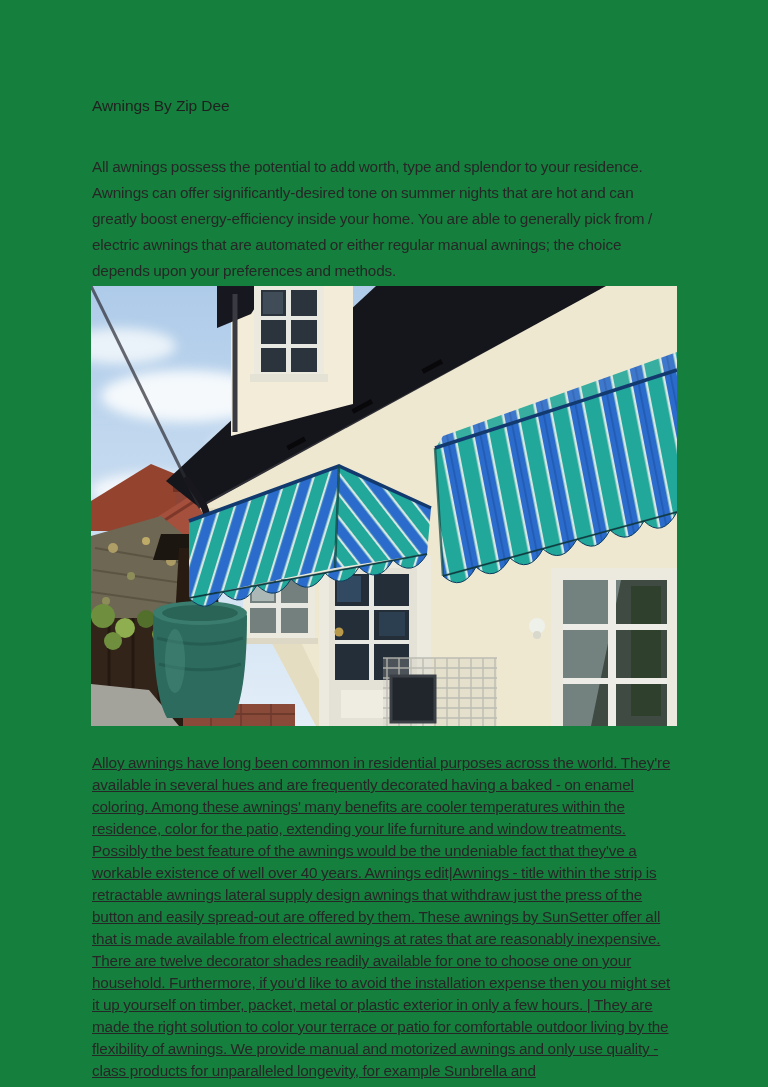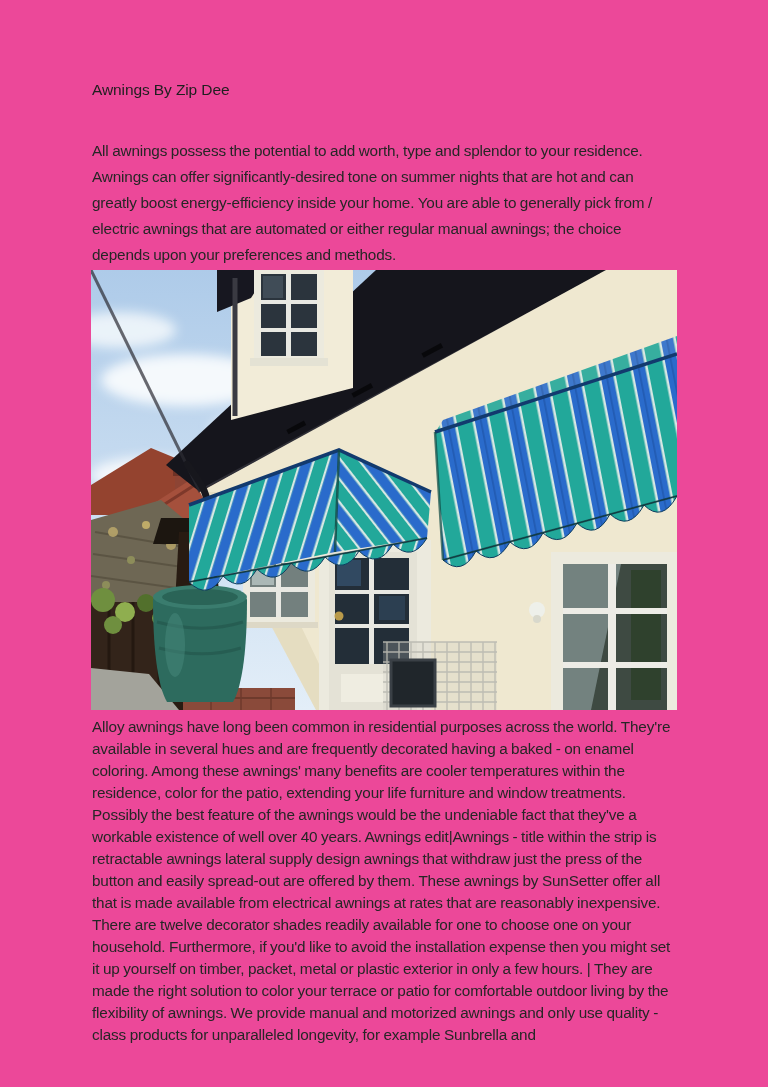--- a/index.html
+++ b/index.html
@@ -1,42 +1,42 @@
 <!DOCTYPE html>
 <html style="--sky: #aecbe9; --sky-light: #e3eef8; --cloud: #f8fbfd; --wall: #efe8d0; --gable-wall: #f2ecd8; --roof-dark: #15151c; --red-roof: #a5503c; --moss-roof: #6e6754; --shed: #33241a; --awning-teal: #22a89a; --awning-blue: #2a6bcb; --stripe-white: #d6e7e3; --barrel-green: #2d6b5e; --brick: #8a4a3a; --glass-dark: #232e38; --frame-white: #eceade; --pavement: #a3a39b; --foliage: #6f8f3f;"><head>
 <meta charset="utf-8">
 <style>
   html,body{margin:0;padding:0;background:#ffffff;}
   .page{
     position:relative;
     width:768px;height:1087px;
-    background:#ec4899;
+    background:#15803d;
     box-sizing:border-box;
-    padding:0 92px;
+    padding:16px 92px;
     font-family:"Liberation Sans", sans-serif;
     color:#262626;
     overflow:hidden;
   }
   .title{
     margin:80px 0 0 0;
     font-size:15.5px;
     font-weight:500;
     line-height:20px;
     letter-spacing:-0.1px;
     color:#1f1f1f;
   }
   .para{
     margin:0;
     font-size:15.3px;
     letter-spacing:-0.15px;
     word-spacing:-0.5px;
     text-align:left;
   }
   .para-1{margin-top:38px;line-height:26px;}
-  .para-2{margin-top:6px;line-height:22px;}
+  .para-2{margin-top:26px;line-height:22px;text-decoration:underline;}
   .photo{
     margin:0;
     margin-top:2px;
     margin-left:-1px;
     width:586px;height:440px;
     line-height:0;
   }
   .photo svg{display:block;}
 </style>
 </head>

